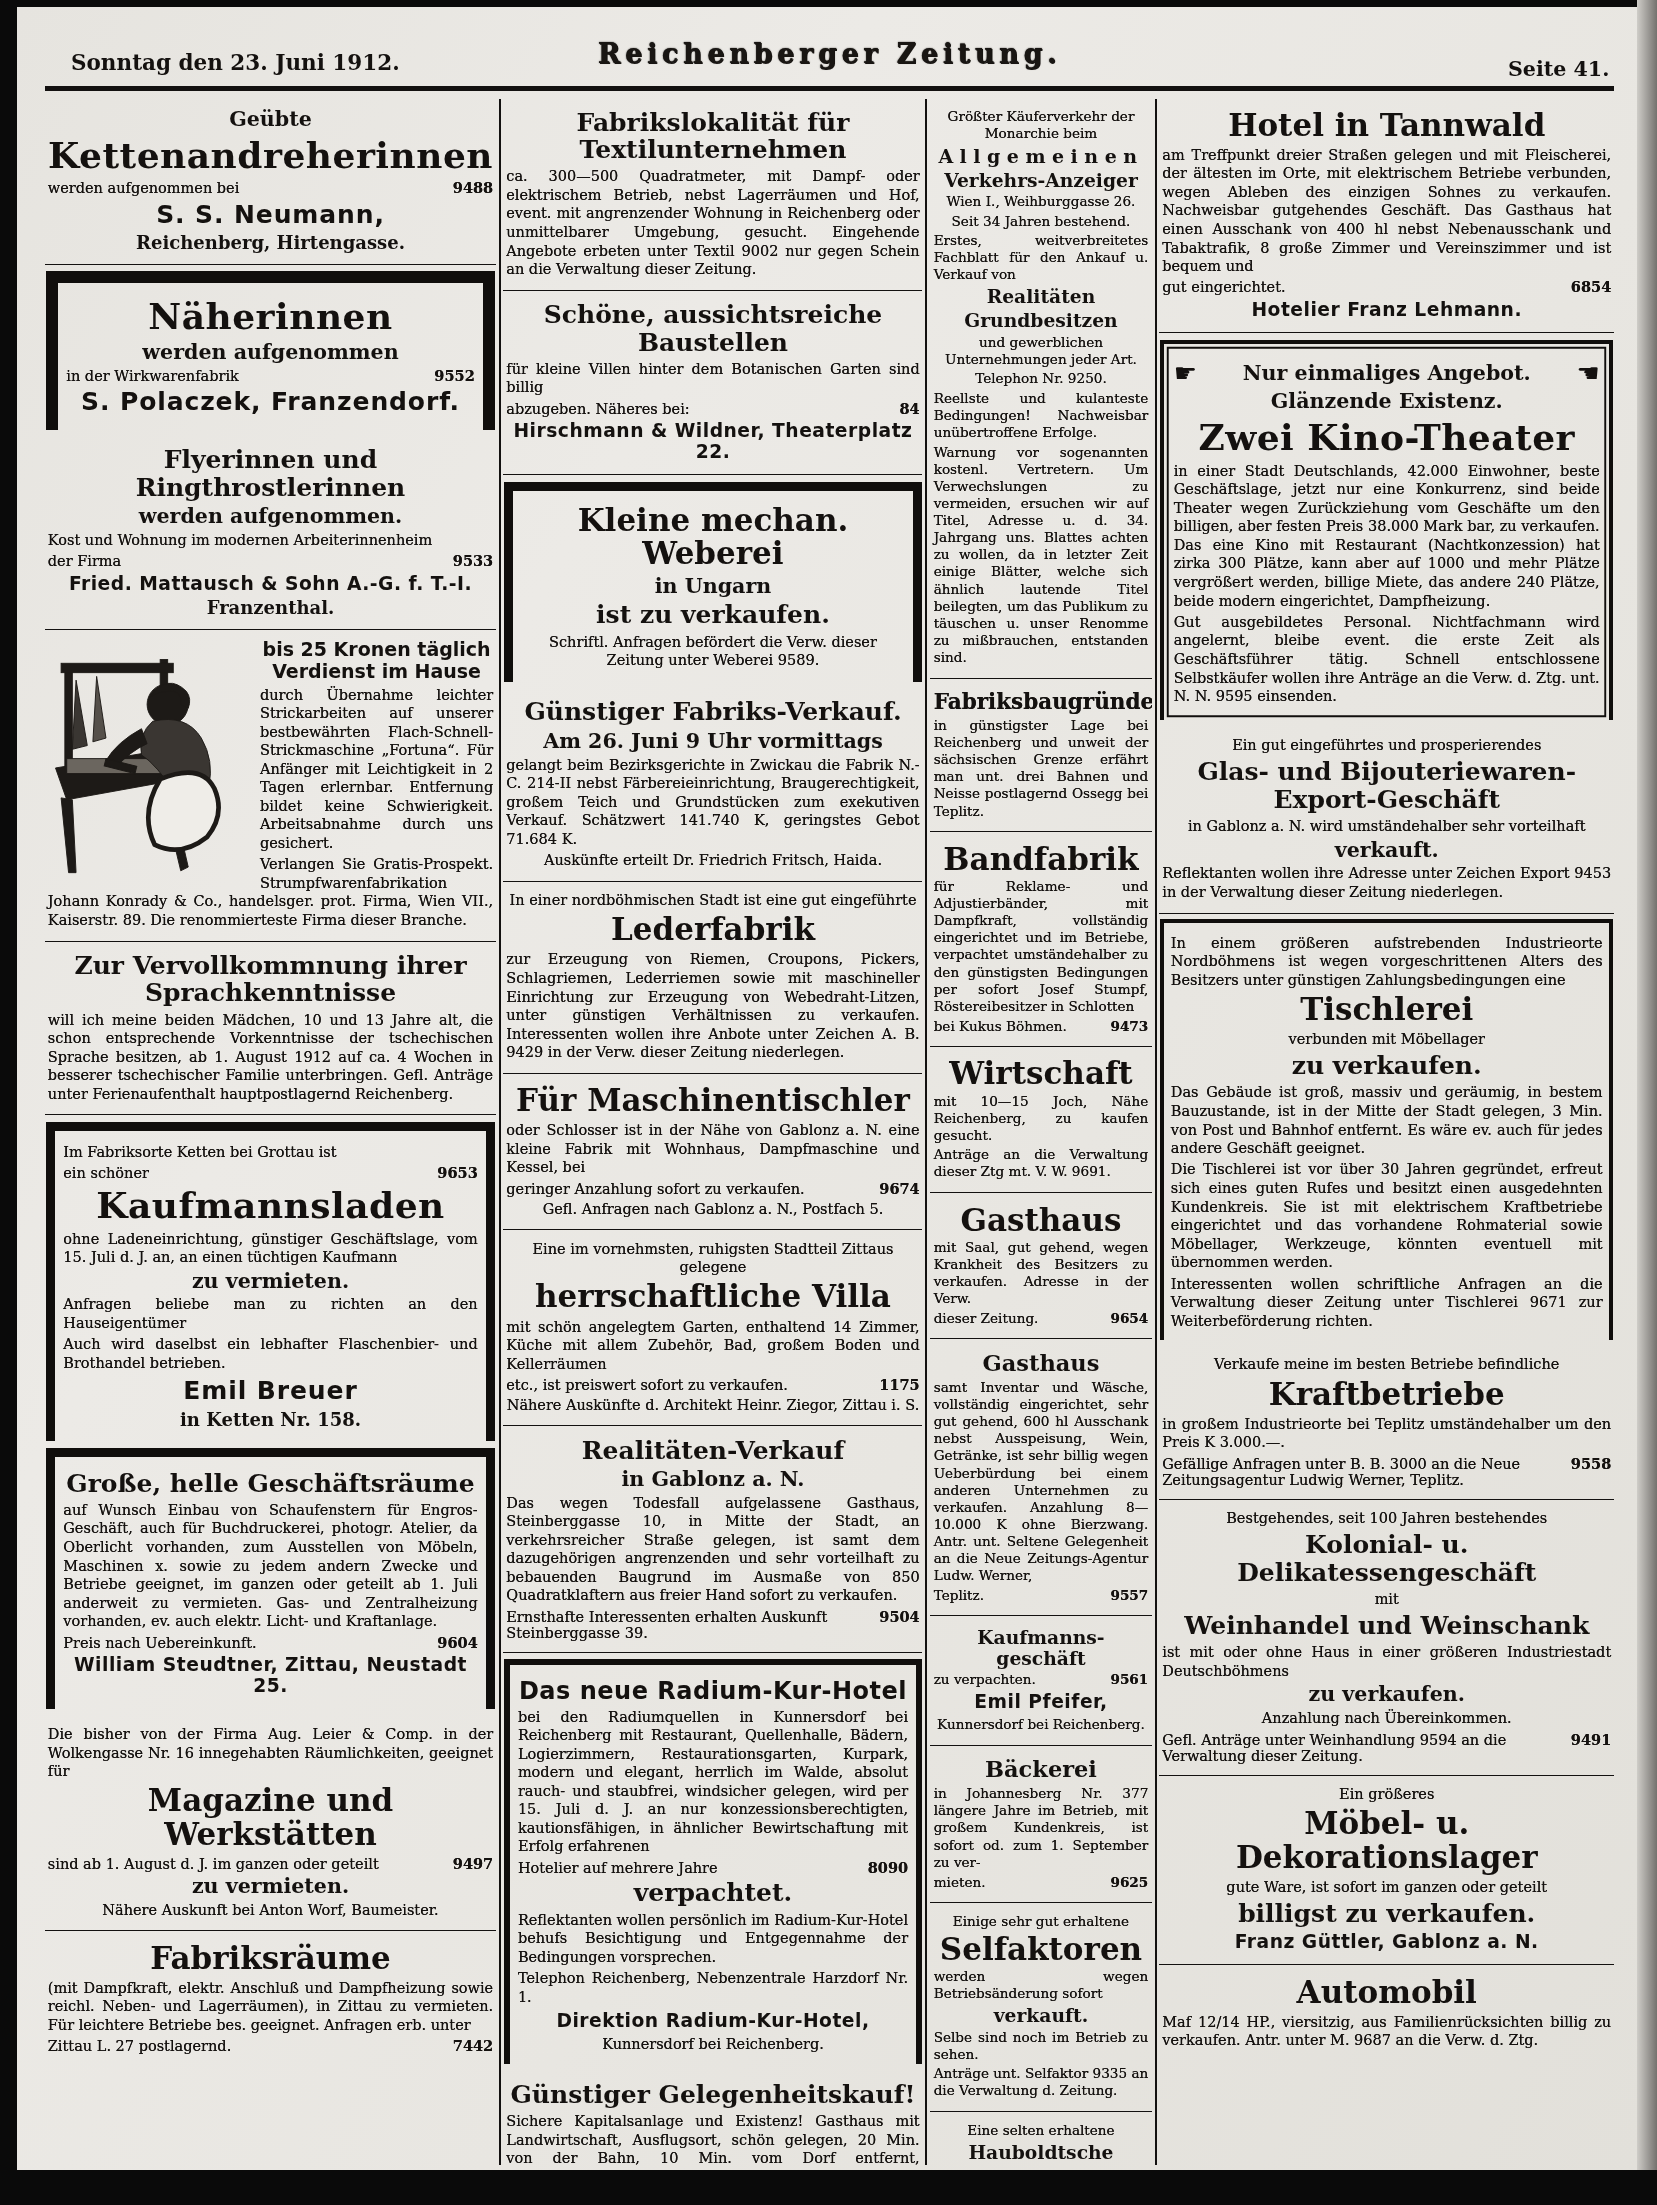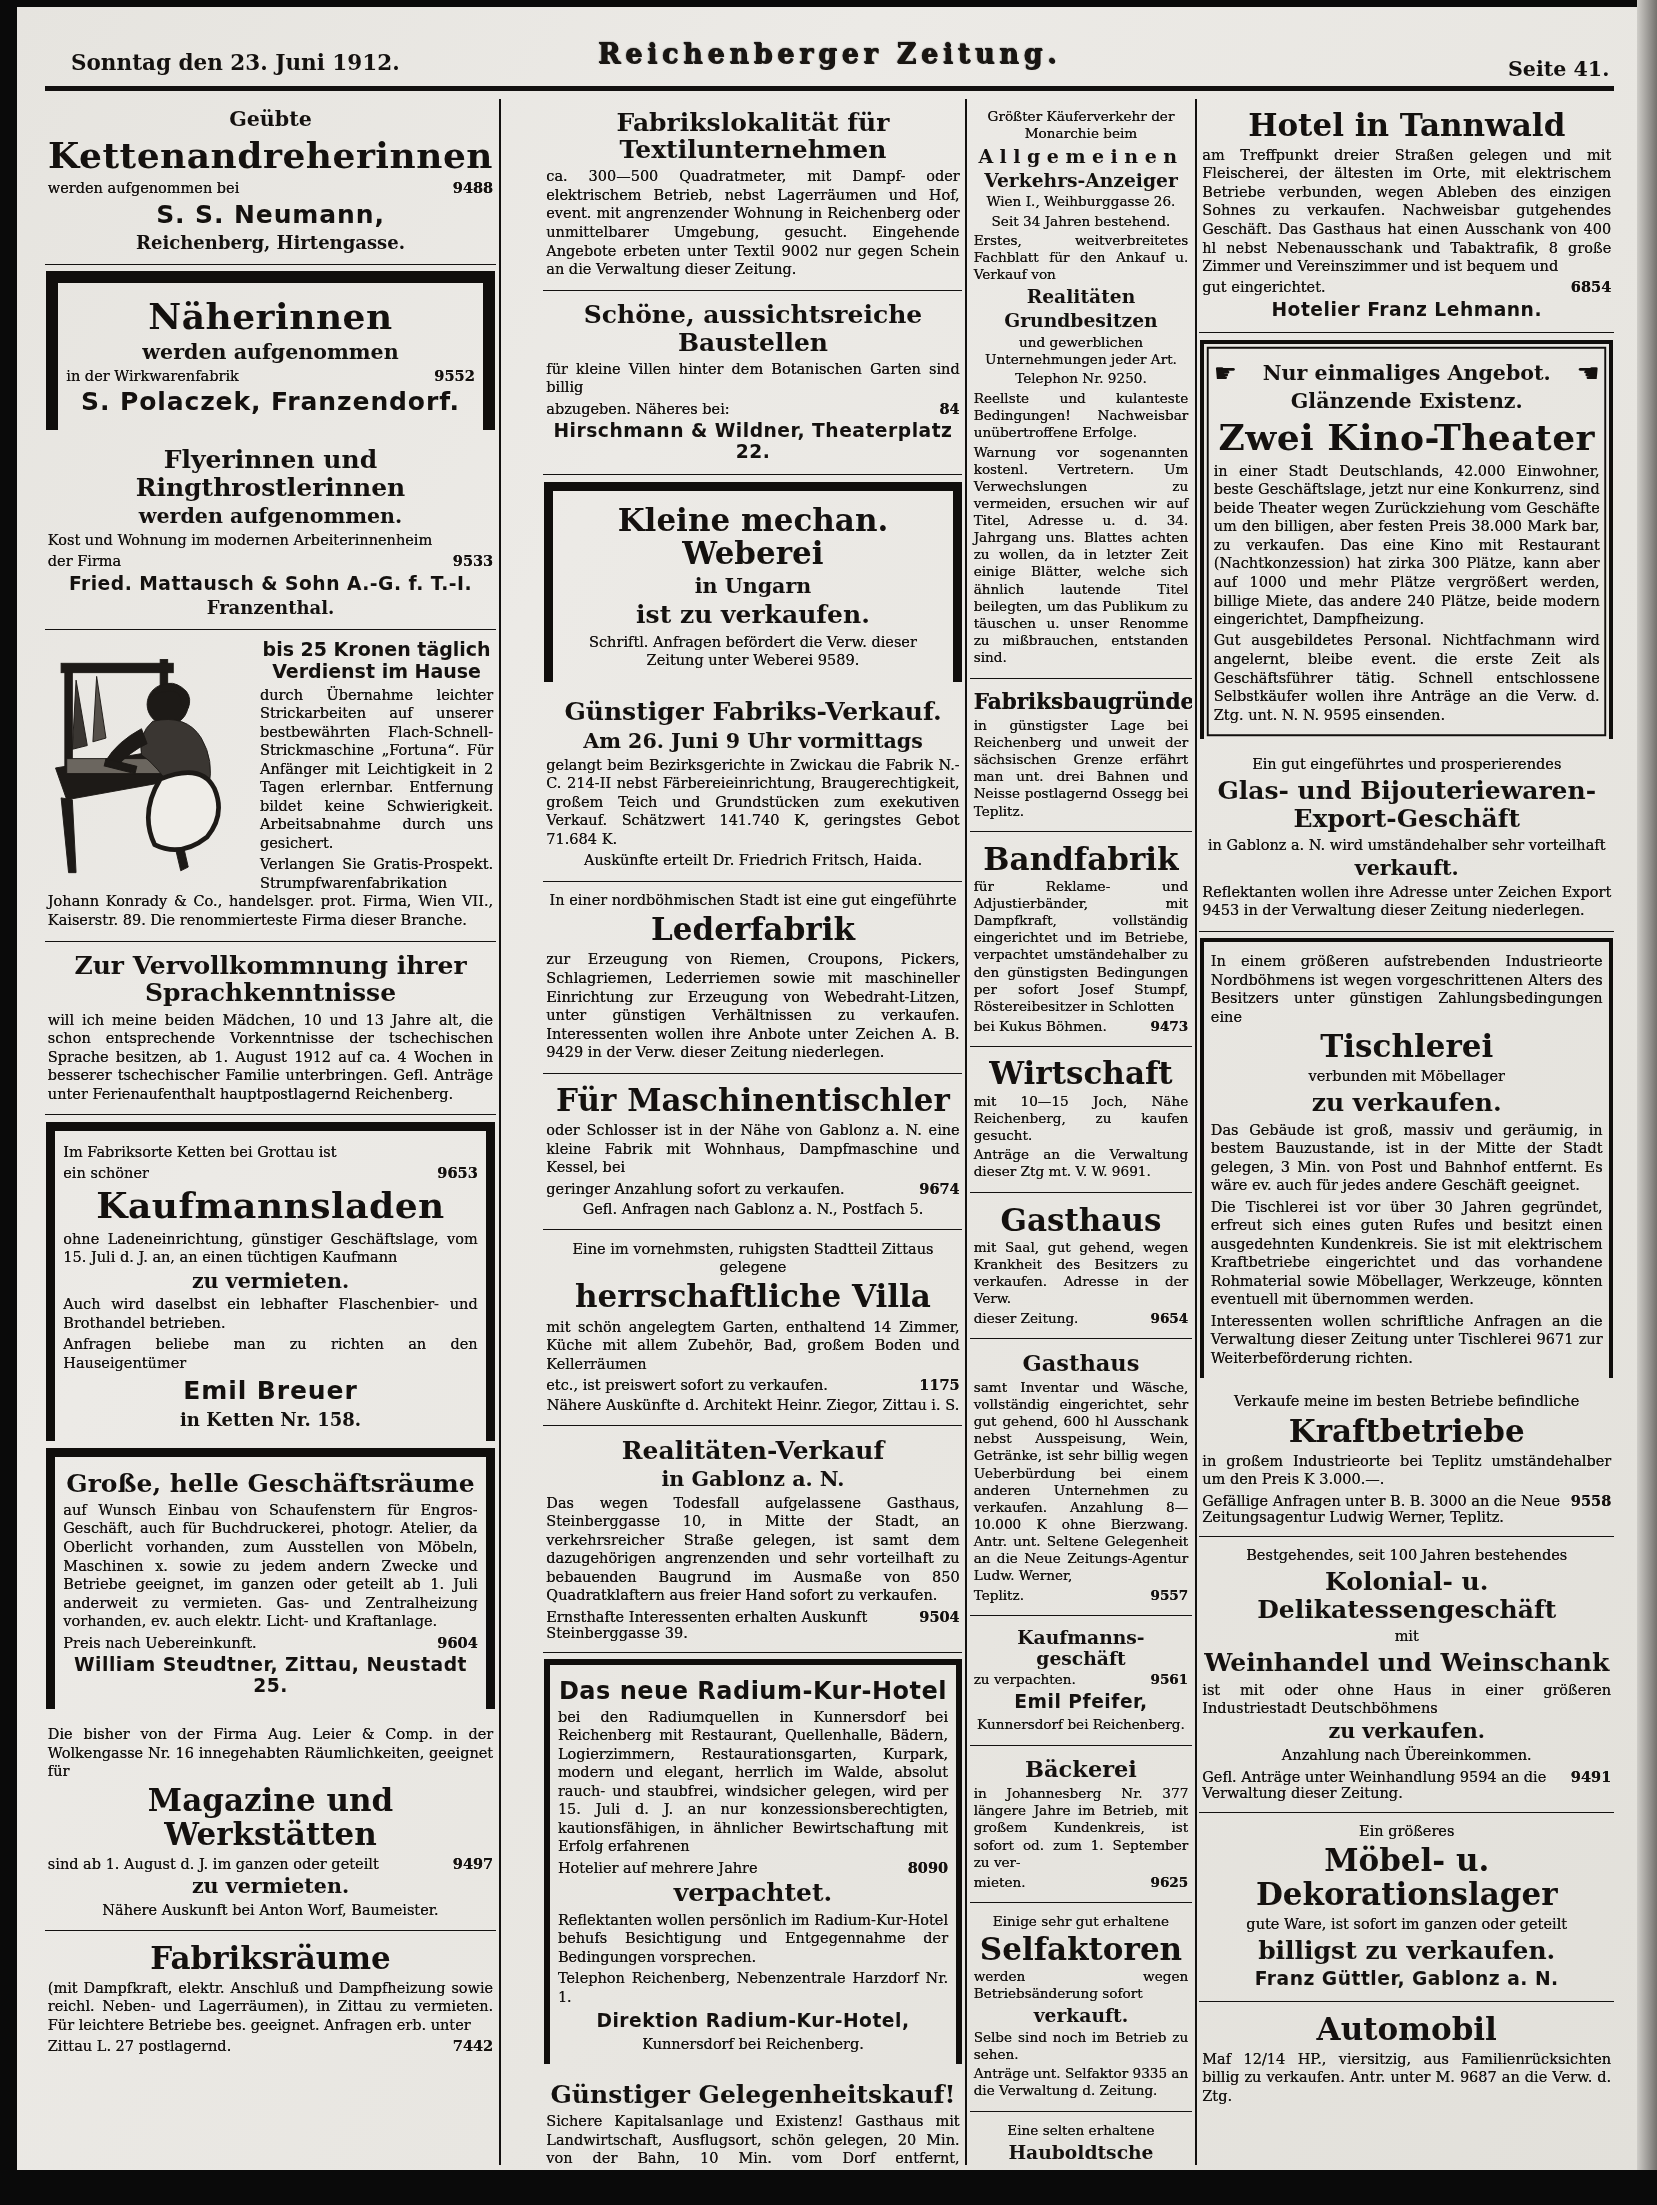--- a/index.html
+++ b/index.html
@@ -18,21 +18,21 @@
   .m-date{position:absolute;left:26px;bottom:6.5px;font-size:21.5px;font-weight:bold;}
   .m-title{position:absolute;left:0;right:0;bottom:12px;text-align:center;font-size:27px;font-weight:bold;
            letter-spacing:4.7px;color:#191613;text-shadow:0 0 1.4px #191613,0.9px 0.5px 0 #191613;}
   .m-page{position:absolute;right:4.7px;bottom:0;font-size:20.6px;font-weight:bold;}
   .m-rule{position:absolute;left:28px;right:23.4px;top:79px;height:5.1px;background:#131110;}
   
   .cols{position:absolute;left:28px;right:23.4px;top:92px;bottom:4.7px;display:flex;}
   .vrule{width:1.9px;background:#131110;margin:0 2.8px;}
   .col{overflow:hidden;height:100%;}
   .col-a{width:451px;}
-  .col-b{width:419px;margin-left:40px;}
+  .col-b{width:419px;}
   .col-c{width:222px;}
   .col-d{flex:1;}
   
   .ad{padding:6.5px 2.8px 8.4px;border-bottom:1.9px solid #131110;}
   .ad:last-child{border-bottom:none;}
   .ad.box-heavy,.ad.box-heavy2,.ad.box-heavy3,.ad.box-double,.ad.box-thin,.ad.box-bars{border-bottom:none;}
   .box-heavy{border:12px solid #100e0c;margin:6.5px 0.9px;padding:9.4px 8.4px;}
   .box-heavy2{border:9px solid #100e0c;margin:6.5px 0.9px;padding:9.4px 8.4px;}
   .box-heavy3{border:6.5px solid #100e0c;margin:6.5px 0.9px;padding:8.4px 7.5px;}
   .box-thin{border:4.7px solid #100e0c;margin:5.6px 0.9px;padding:7.5px 6.5px;}
@@ -149,22 +149,22 @@
           </div>
           <div class="ad box-heavy2">
             <div class="body">Im Fabriksorte Ketten bei Grottau ist</div>
             <div class="split">
               <span class="l">ein schöner</span>
               <span class="r">9653</span>
             </div>
             <div class="h-xl">Kaufmannsladen</div>
             <div class="body">ohne Ladeneinrichtung, günstiger Geschäftslage, vom 15. Juli d. J. an, an einen tüchtigen Kaufmann</div>
             <div class="h-md">zu vermieten.</div>
+            <div class="body">Anfragen beliebe man zu richten an den Hauseigentümer</div>
             <div class="body">Auch wird daselbst ein lebhafter Flaschenbier- und Brothandel betrieben.</div>
-            <div class="body">Anfragen beliebe man zu richten an den Hauseigentümer</div>
             <div class="sig-lg">Emil Breuer</div>
             <div class="h-sm">in Ketten Nr. 158.</div>
             <div class="clear"></div>
           </div>
           <div class="ad box-heavy2">
             <div class="h-lg">Große, helle Geschäftsräume</div>
             <div class="body">auf Wunsch Einbau von Schaufenstern für Engros-Geschäft, auch für Buchdruckerei, photogr. Atelier, da Oberlicht vorhanden, zum Ausstellen von Möbeln, Maschinen x. sowie zu jedem andern Zwecke und Betriebe geeignet, im ganzen oder geteilt ab 1. Juli anderweit zu vermieten. Gas- und Zentralheizung vorhanden, ev. auch elektr. Licht- und Kraftanlage.</div>
             <div class="split">
               <span class="l">Preis nach Uebereinkunft.</span>
               <span class="r">9604</span>

